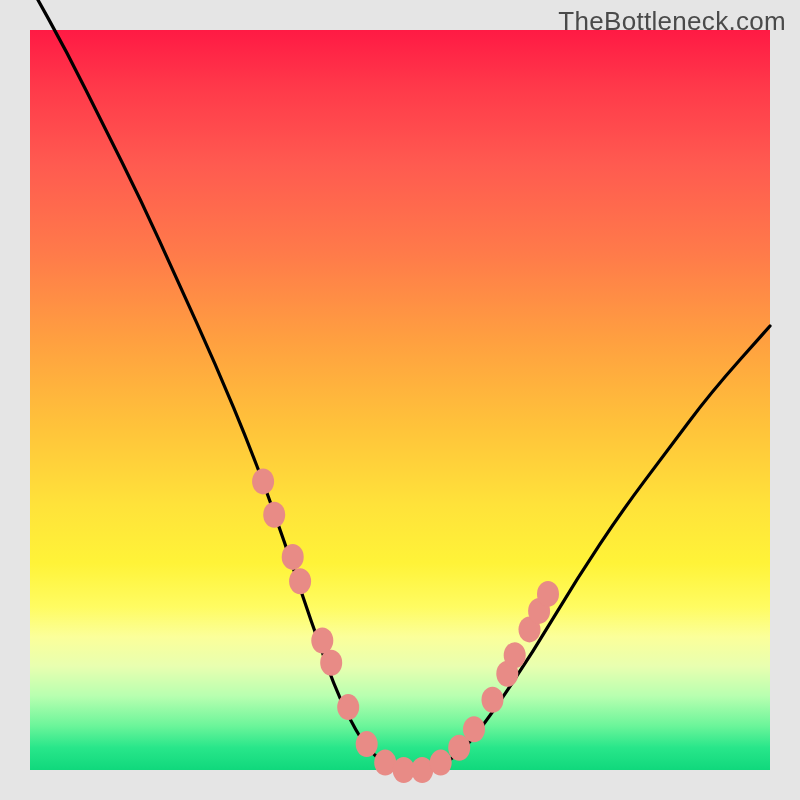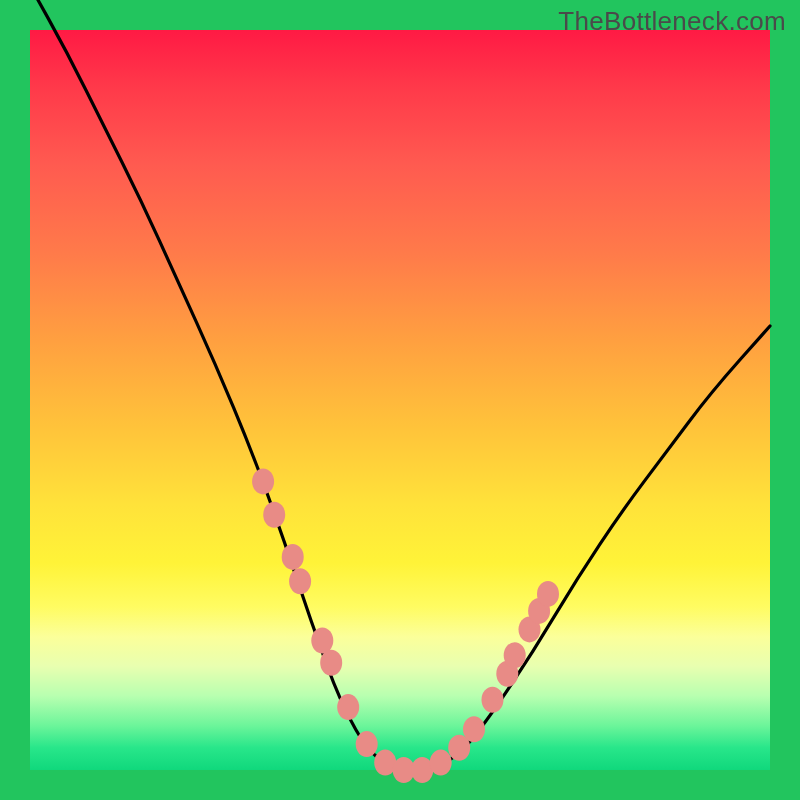--- a/index.html
+++ b/index.html
@@ -10,21 +10,21 @@
     overflow: hidden;
     background: #000;
     font-family: Arial, Helvetica, sans-serif;
   }
   .frame {
     position: absolute;
     left: 0;
     top: 0;
     width: 800px;
     height: 800px;
-    background: #22c55e;
+    background: #e5e5e5;
   }
   .plot {
     position: absolute;
     left: 30px;
     top: 30px;
     width: 740px;
     height: 740px;
     
     background: linear-gradient(to bottom,
       #ff1a44 0%,

